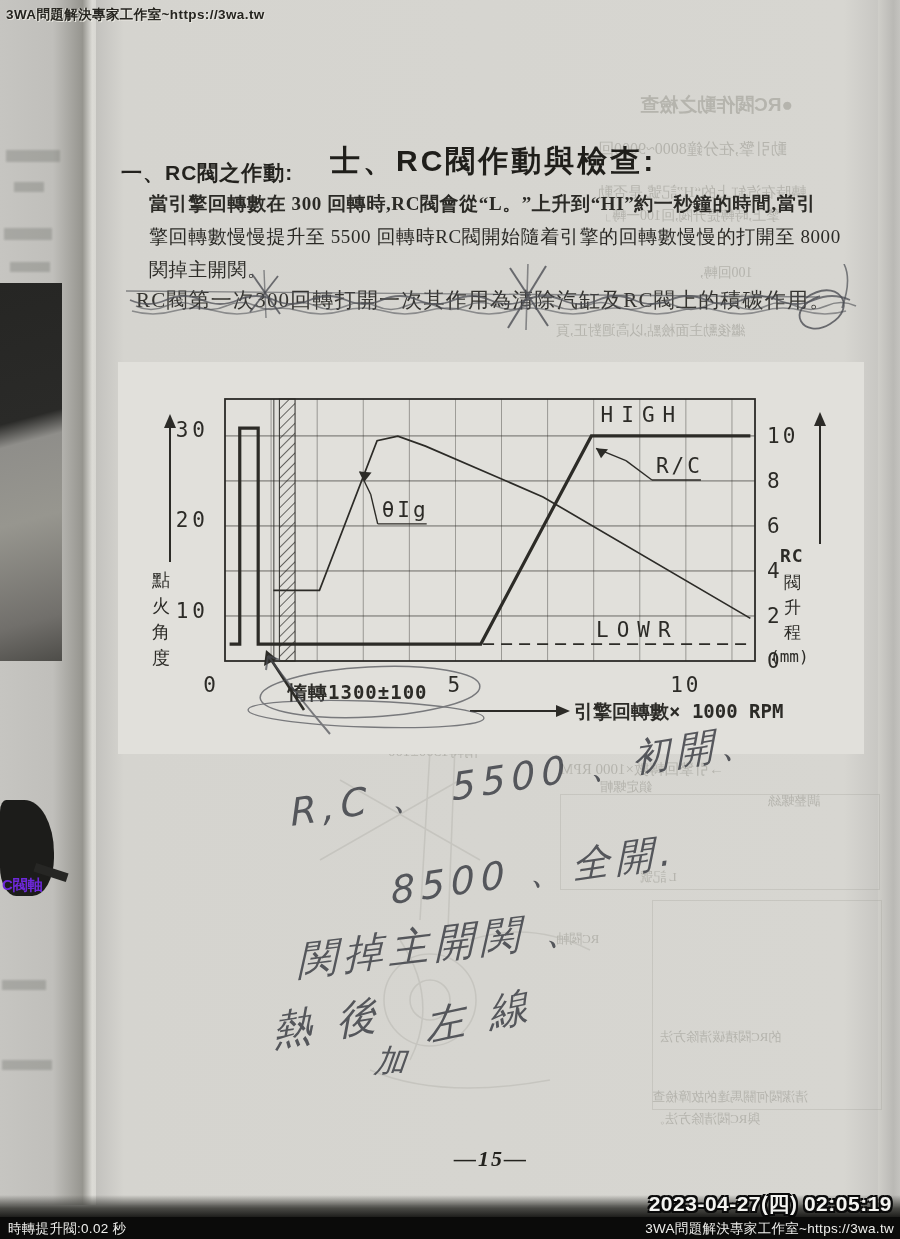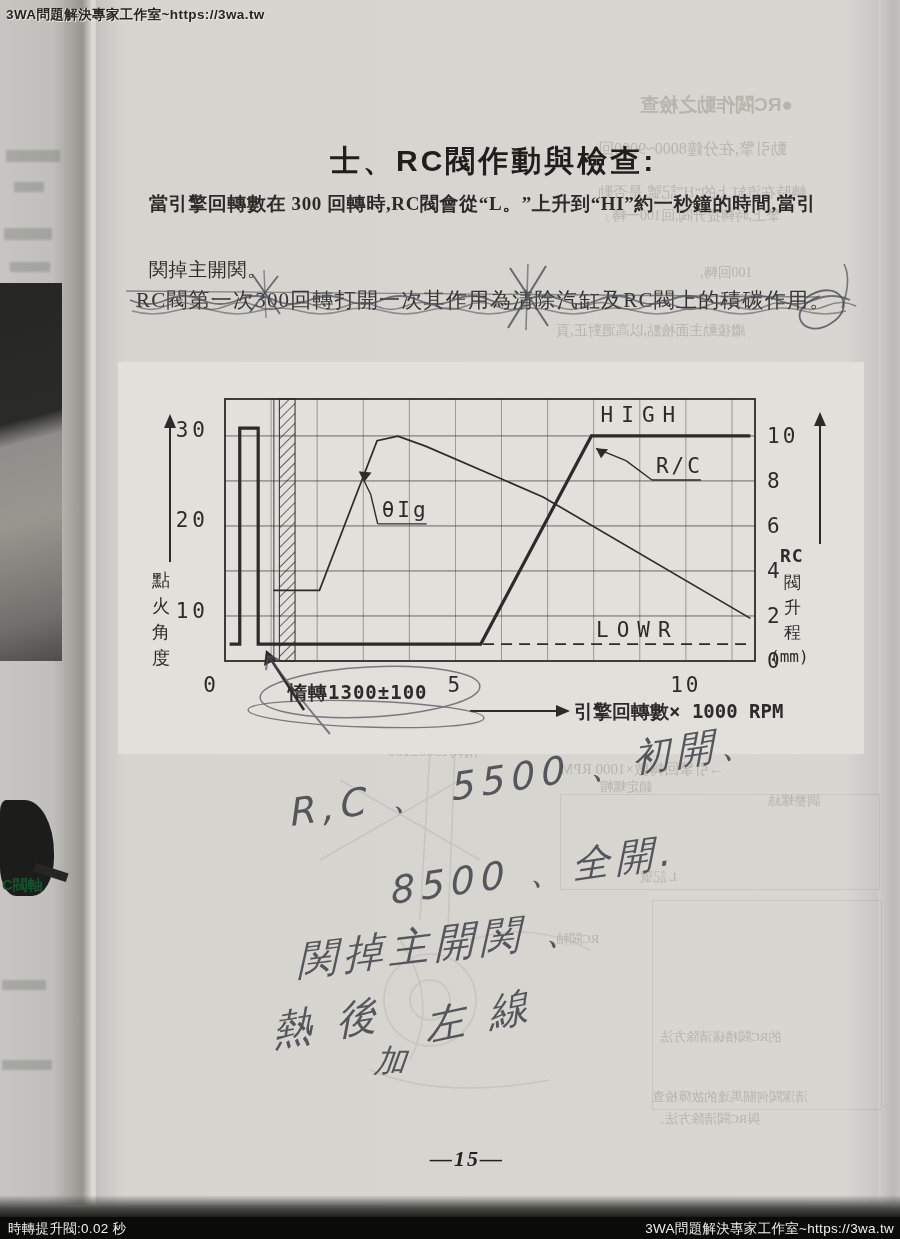--- a/index.html
+++ b/index.html
@@ -17,38 +17,38 @@
     background:linear-gradient(180deg,rgba(70,70,66,0),#4a4a46 55%,#141412);}
   
   .watermark{font-family:"Liberation Sans",sans-serif;font-weight:bold;font-size:13.5px;
     color:#262520;letter-spacing:.4px;text-shadow:1px 1px 0 #e8e7e0,-1px 0 0 #dddcd5;}
   .doc-title{font-family:"Liberation Sans",sans-serif;font-weight:bold;font-size:30px;
     letter-spacing:3px;color:#1f1e1a;}
   .h-sec{font-family:"Liberation Sans",sans-serif;font-weight:bold;font-size:21px;
     letter-spacing:1px;color:#23221e;}
   .body-line{font-size:19px;letter-spacing:.6px;color:#2b2a26;white-space:nowrap;}
   .struck{font-size:21px;letter-spacing:1.2px;color:#34332f;white-space:nowrap;}
-  .pagenum{font-size:22px;font-weight:bold;font-style:italic;letter-spacing:2px;color:#23221e;}
+  .pagenum{font-size:22px;font-weight:bold;font-style:italic;letter-spacing:2px;color:#23221e;margin-left:24px;}
   
   #chart-panel{left:118px;top:362px;width:746px;height:392px;background:#e1e0db;}
   
   .hand{font-family:"DejaVu Sans",sans-serif;font-style:italic;color:#43454b;
     white-space:nowrap;transform-origin:left bottom;opacity:.88;}
   
   .ghost{color:#aaa9a2;transform:scaleX(-1);white-space:nowrap;opacity:.75;
     filter:blur(.3px);font-family:"Liberation Serif",serif;}
   .ghost.b{font-weight:bold;font-family:"Liberation Sans",sans-serif;}
   .gbox{border:1px solid rgba(150,149,143,.45);opacity:.55;}
   
   #photo1{left:0;top:283px;width:62px;height:378px;
     background:linear-gradient(165deg,#262624 0%,#2a2a28 36%,#8f8e8a 42%,#97968f 62%,#716f6b 88%,#4e4d49 100%);}
   #photo2{left:0;top:800px;width:54px;height:96px;background:#1c1c1a;
     border-radius:12% 55% 40% 30%;}
   #photo2-stick{left:34px;top:868px;width:34px;height:9px;background:#262624;transform:rotate(18deg);}
-  .photo-label{font-family:"Liberation Sans",sans-serif;font-weight:bold;font-size:15px;color:#14532d;text-align:center;}
+  .photo-label{font-family:"Liberation Sans",sans-serif;font-weight:bold;font-size:15px;color:#6d28d9;text-align:center;}
   .smudge{background:#5c5f58;opacity:.28;filter:blur(1.2px);}
   
   #black-bar{left:0;top:1217px;width:900px;height:22px;background:#0b0b0a;}
   .bar-text{font-family:"Liberation Sans",sans-serif;font-size:13.5px;color:#efefec;letter-spacing:.3px;}
   .timestamp{font-family:"Liberation Sans",sans-serif;font-weight:bold;font-size:21px;color:#f4f4f1;
     letter-spacing:.5px;
     text-shadow:2px 2px 0 #0a0a0a,-2px -2px 0 #0a0a0a,2px -2px 0 #0a0a0a,-2px 2px 0 #0a0a0a,0 2px 0 #0a0a0a,2px 0 0 #0a0a0a;}
   svg text{font-family:"DejaVu Sans Mono",monospace;fill:#2c2b27;}
 </style>
 </head>
@@ -101,21 +101,23 @@
       <circle cx="150" cy="260" r="20"></circle>
       <path d="M60 40 L200 120 M40 120 L180 40"></path>
       <path d="M190 200 q 60 -20 120 10"></path>
       <path d="M90 330 q 70 30 180 10"></path>
     </g>
   </svg>
 
   <div class="abs watermark" style="left:6px;top:6px;">3WA問題解決專家工作室~https://3wa.tw</div>
 
   <div class="abs doc-title" style="left:330px;top:97px;margin-top:44px;">士、RC閥作動與檢查:</div>
+  <div class="abs h-sec" style="left:121px;top:159px;">一、RC閥之作動:</div>
   <div class="abs body-line" style="left:149px;top:191px;font-weight:bold;">當引擎回轉數在 300 回轉時,RC閥會從“L。”上升到“HI”約一秒鐘的時間,當引</div>
+  <div class="abs body-line" style="left:149px;top:224px;">擎回轉數慢慢提升至 5500 回轉時RC閥開始隨着引擎的回轉數慢慢的打開至 8000</div>
   <div class="abs body-line" style="left:149px;top:257px;">関掉主開関。</div>
   <div class="abs struck" style="left:136px;top:286px;">RC閥第一次300回轉打開一次其作用為清除汽缸及RC閥上的積碳作用。</div>
 
   <svg class="abs" id="strike-svg" style="left:118px;top:264px;" width="770" height="86" viewBox="0 0 770 86">
       <path d="M 12 36 q 18 8 36 0 q 18 -8 36 0 q 18 8 36 0 q 18 -8 36 0 q 18 8 36 0 q 18 -8 36 0 q 18 8 36 0 q 18 -8 36 0 q 18 8 36 0 q 18 -8 36 0 q 18 8 36 0 q 18 -8 36 0 q 18 8 36 0 q 18 -8 36 0 q 18 8 36 0 q 18 -8 36 0 q 18 8 36 0 q 18 -8 36 0 q 18 8 36 0 q 18 -8 36 0" stroke="#4c4e54" fill="none" stroke-width="1.8" opacity="0.75"></path>
       <path d="M 18 42 q 15 7 30 0 q 15 -7 30 0 q 15 7 30 0 q 15 -7 30 0 q 15 7 30 0 q 15 -7 30 0 q 15 7 30 0 q 15 -7 30 0 q 15 7 30 0 q 15 -7 30 0 q 15 7 30 0 q 15 -7 30 0 q 15 7 30 0 q 15 -7 30 0 q 15 7 30 0 q 15 -7 30 0 q 15 7 30 0 q 15 -7 30 0 q 15 7 30 0 q 15 -7 30 0 q 15 7 30 0 q 15 -7 30 0 q 15 7 30 0 q 15 -7 30 0" stroke="#4c4e54" fill="none" stroke-width="1.6" opacity="0.6"></path>
       <path d="M 14 47 q 21 6 42 0 q 21 -6 42 0 q 21 6 42 0 q 21 -6 42 0 q 21 6 42 0 q 21 -6 42 0 q 21 6 42 0 q 21 -6 42 0 q 21 6 42 0 q 21 -6 42 0 q 21 6 42 0 q 21 -6 42 0 q 21 6 42 0 q 21 -6 42 0 q 21 6 42 0 q 21 -6 42 0 q 21 6 42 0" stroke="#4c4e54" fill="none" stroke-width="1.6" opacity="0.55"></path>
       <path d="M 8 27 L 700 33" stroke="#4c4e54" fill="none" stroke-width="1.4" opacity="0.6"></path>
       <path d="M 392 4 L 430 62" stroke="#4c4e54" fill="none" stroke-width="2" opacity="0.8"></path>
       <path d="M 428 2 L 390 64" stroke="#4c4e54" fill="none" stroke-width="2" opacity="0.8"></path>
@@ -213,16 +215,17 @@
       <div class="abs hand" style="left: 392px; top: 866px; font-size: 38px; letter-spacing: 6px; transform: rotate(-8deg) skewX(-6deg);">8500 、全開.</div>
       <div class="abs hand" style="left: 298px; top: 934px; font-size: 40px; letter-spacing: 6px; transform: rotate(-7deg) skewX(-6deg);">関掉主開関 、</div>
       <div class="abs hand" style="left: 274px; top: 1004px; font-size: 40px; letter-spacing: 6px; transform: rotate(-9deg) skewX(-6deg);">熱 後</div>
       <div class="abs hand" style="left: 372px; top: 1040px; font-size: 32px; letter-spacing: 6px; transform: rotate(0deg) skewX(-6deg);">加</div>
       <div class="abs hand" style="left: 428px; top: 1000px; font-size: 40px; letter-spacing: 6px; transform: rotate(-12deg) skewX(-6deg);">左 線</div>
     </div>
 
   <div class="abs pagenum" style="left:430px;top:1146px;">—15—</div>
 
   <div class="abs" id="bottom-shadow"></div>
+  <div class="abs timestamp" style="right:8px;top:1190px;">2023-04-27(四) 02:05:19</div>
   <div class="abs" id="black-bar"></div>
   <div class="abs bar-text" style="left:8px;top:1220px;">時轉提升閥:0.02 秒</div>
   <div class="abs bar-text" style="right:6px;top:1220px;">3WA問題解決專家工作室~https://3wa.tw</div>
 </div>
 
 </body></html>

